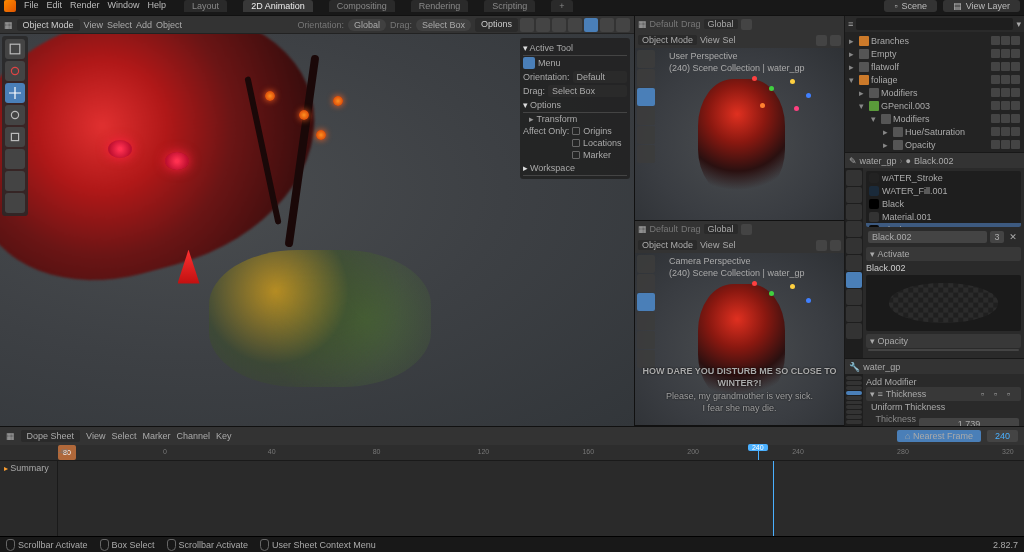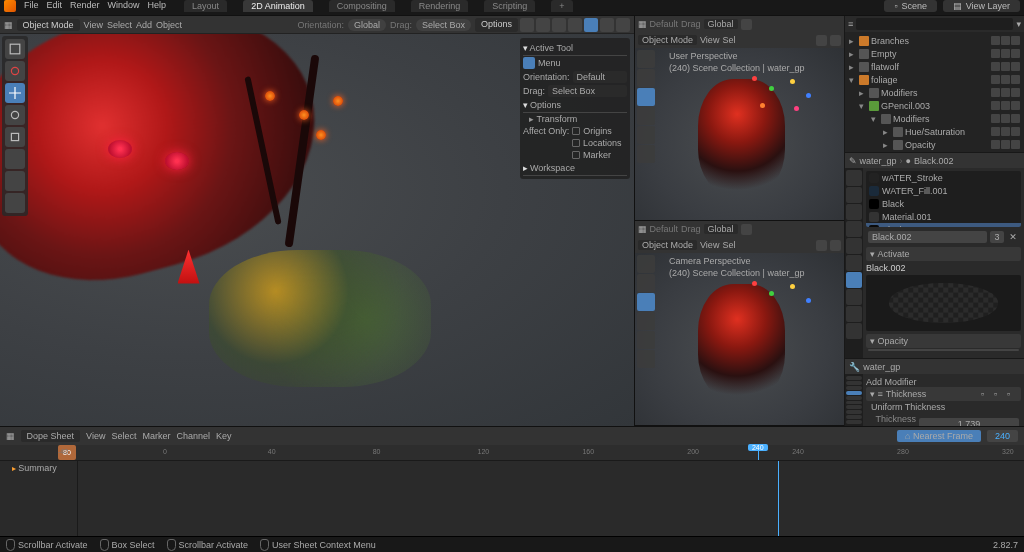--- a/index.html
+++ b/index.html
@@ -90,21 +90,21 @@
 .tl-header { height: 18px; background: #333; display: flex; align-items: center; gap: 6px; padding: 0 6px; font-size: 8px; }
 .tl-header .dd { background: #2a2a2a; padding: 1px 6px; border-radius: 2px; text-align: center; }
 .tl-header .pill { background: #4a7fb8; padding: 1px 8px; border-radius: 2px; margin-left: auto; }
 .tl-header .frame-box { background: #444; padding: 1px 8px; border-radius: 2px; color: #4ab0ff; }
 .tl-ruler { height: 16px; background: #2d2d2d; display: flex; position: relative; border-bottom: 1px solid #1a1a1a; }
 .tl-ruler .orange { position: absolute; left: 58px; width: 18px; height: 100%; background: #b0683a; border-radius: 2px; text-align: center; line-height: 16px; color: #fff; font-size: 7px; }
 .tl-ruler .tick { position: absolute; font-size: 7px; color: #777; top: 3px; }
 .tl-ruler .playhead { position: absolute; width: 1px; height: 100%; background: #4ab0ff; }
 .tl-ruler .playhead::before { content: attr(data-f); position: absolute; top: -1px; left: -10px; width: 20px; background: #4ab0ff; color: #fff; font-size: 7px; text-align: center; border-radius: 2px; }
 .tl-body { flex: 1; display: flex; }
-.tl-summary { width: 78px; background: #2a2a2a; border-right: 1px solid #1a1a1a; padding: 2px 12px; font-size: 8px; color: #ffa030; }
+.tl-summary { width: 58px; background: #2a2a2a; border-right: 1px solid #1a1a1a; padding: 2px 4px; font-size: 8px; color: #ffa030; }
 .tl-tracks { flex: 1; background: #2a2a2a; position: relative; }
 .tl-tracks .playhead-line { position: absolute; top: 0; bottom: 0; width: 1px; background: #4ab0ff; }
 .status-bar { height: 16px; background: #181818; display: flex; align-items: center; gap: 12px; padding: 0 6px; border-top: 1px solid #000; font-size: 8px; color: #888; }
 .status-bar .item { display: flex; align-items: center; gap: 3px; }
 .status-bar .mouse { width: 9px; height: 12px; border: 1px solid #666; border-radius: 4px 4px 6px 6px; }
 .status-bar .ver { margin-left: auto; }
 </style>
 </head>
 <body>
 
@@ -312,20 +312,25 @@
           <div>Camera Perspective</div>
           <div>(240) Scene Collection | water_gp</div>
         </div>
         <div class="mini-figure"></div>
         <div class="mini-spots">
           <span style="left:10%;top:10%;background:#ff4040"></span>
             <span style="left:30%;top:25%;background:#40d040"></span>
           <span style="left:55%;top:15%;background:#ffd040"></span>
             <span style="left:75%;top:35%;background:#4080ff"></span>
         </div>
+        <div class="dialogue">
+          <div>HOW DARE YOU DISTURB ME SO CLOSE TO WINTER?!</div>
+          <div style="font-weight:normal;opacity:0.9">Please, my grandmother is very sick.</div>
+          <div style="font-weight:normal;opacity:0.9">I fear she may die.</div>
+        </div>
       </div>
     </div>
   </div>
 
   <div class="right-panel">
     <div class="mini-header" style="background:#2a2a2a">
       <span>≡</span>
       <input style="flex: 1 1 0%; background: rgb(30, 30, 30); border: none; border-radius: 2px; padding: 1px 3px; color: rgb(170, 170, 170);" placeholder="">
       <span>▾</span>
     </div>

